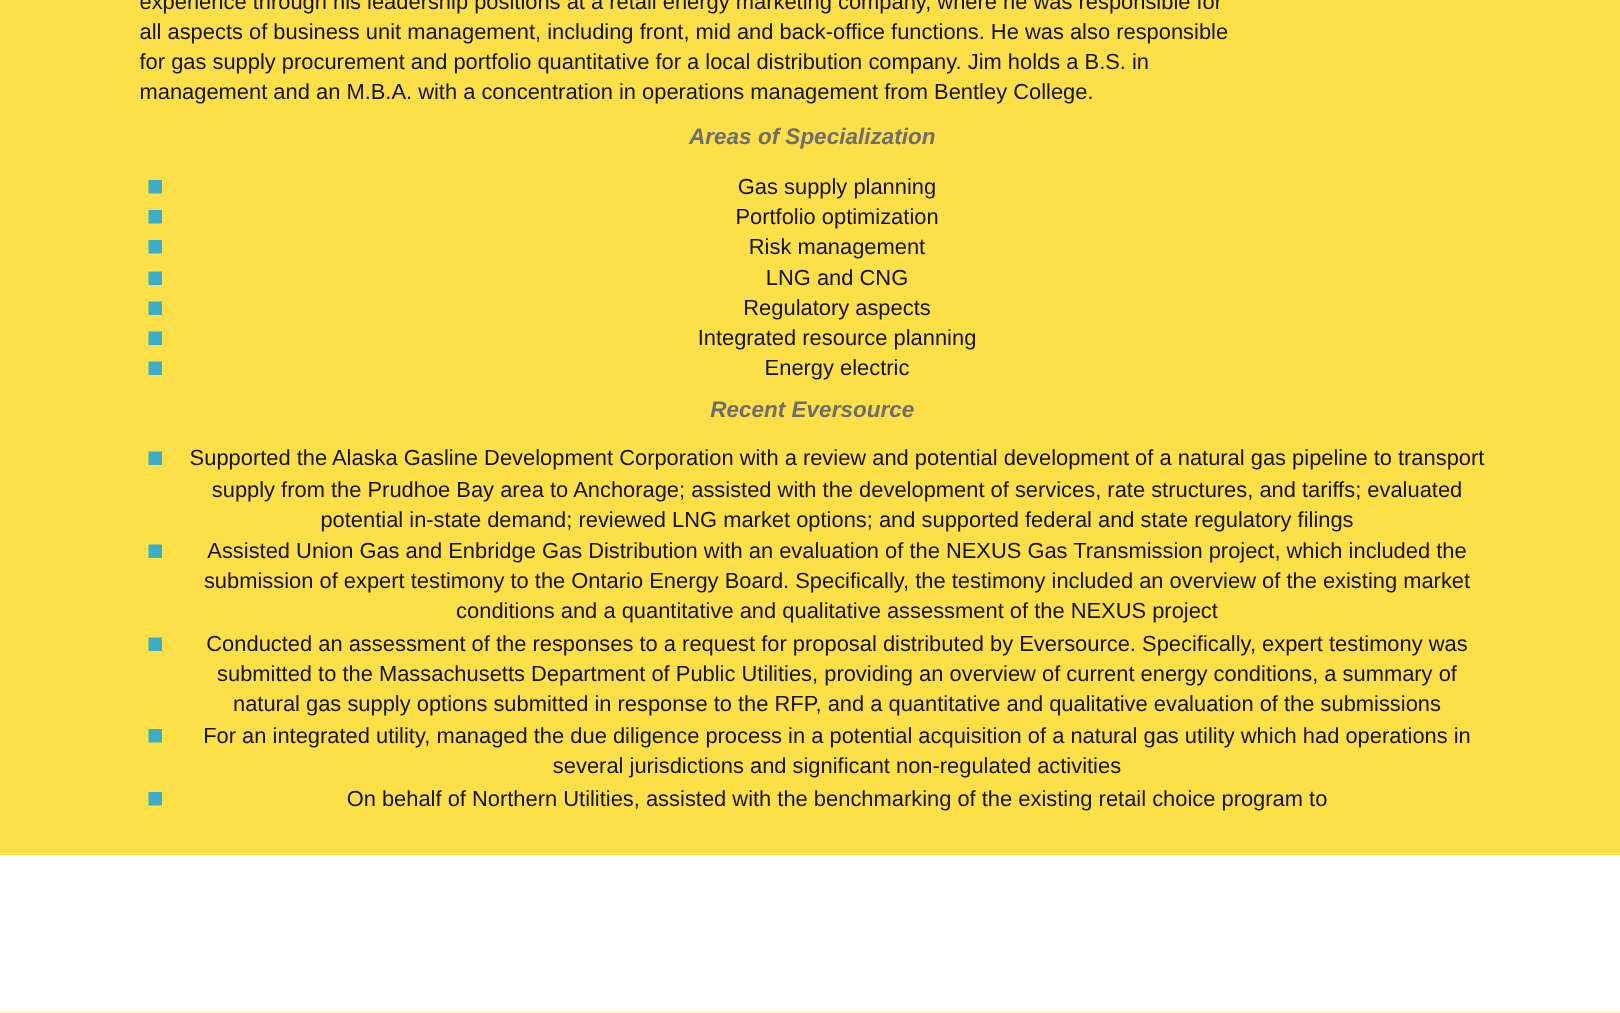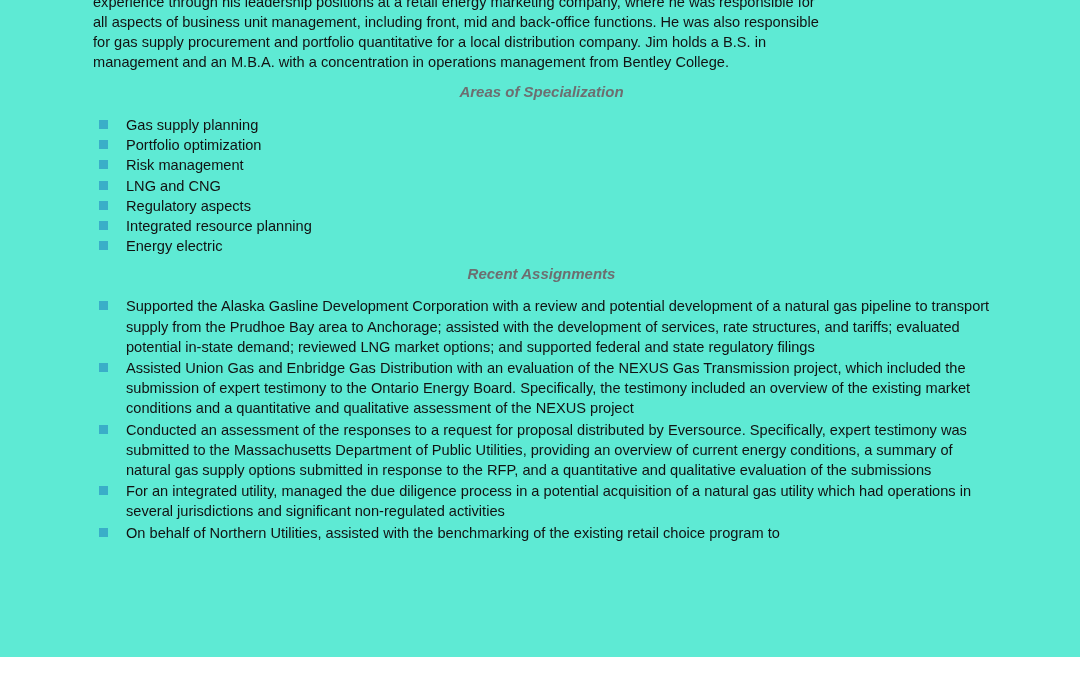--- a/index.html
+++ b/index.html
@@ -5,22 +5,22 @@
   html, body { margin: 0; padding: 0; }
   body {
     width: 1080px; height: 675px;
     background: #ffffff;
     overflow: hidden;
     font-family: "Liberation Sans", sans-serif;
     color: #121212;
   }
   .page {
     position: relative;
-    width: 1080px; height: 657px;
-    background: #5eead4;
+    width: 1080px; height: 570px;
+    background: #fde047;
     overflow: hidden;
   }
   .content {
     padding: 0 90px 0 93px;
   }
   .intro {
     margin-top: -8px;
     font-size: 14.6px;
     line-height: 20px;
   }
@@ -31,21 +31,21 @@
     line-height: 20px;
     font-weight: bold;
     font-style: italic;
     color: #6d6e70;
     text-align: center;
   }
   .heading-spec { margin-top: 10px; }
   .heading-assign { margin-top: 8px; }
   ul.bullet-list {
     list-style: none;
-    margin: 0; padding: 0;
+    margin: 0; padding: 0; text-align: center;
   }
   ul.spec-list { margin-top: 13px; }
   ul.assign-list { margin-top: 12px; }
   ul.bullet-list li {
     position: relative;
     padding-left: 33px;
     font-size: 14.6px;
     line-height: 20.2px;
   }
   ul.assign-list li { margin-bottom: 1px; }
@@ -75,21 +75,21 @@
     <ul class="bullet-list spec-list">
       <li><span class="bullet"></span><span>Gas supply planning</span></li>
       <li><span class="bullet"></span><span>Portfolio optimization</span></li>
       <li><span class="bullet"></span><span>Risk management</span></li>
       <li><span class="bullet"></span><span>LNG and CNG</span></li>
       <li><span class="bullet"></span><span>Regulatory aspects</span></li>
       <li><span class="bullet"></span><span>Integrated resource planning</span></li>
       <li><span class="bullet"></span><span>Energy electric</span></li>
     </ul>
 
-    <h2 class="section-heading heading-assign">Recent Assignments</h2>
+    <h2 class="section-heading heading-assign">Recent Eversource</h2>
 
     <ul class="bullet-list assign-list">
       <li><span class="bullet"></span><span>Supported the Alaska Gasline Development Corporation with a review and potential development of a natural gas pipeline to transport supply from the Prudhoe Bay area to Anchorage; assisted with the development of services, rate structures, and tariffs; evaluated potential in-state demand; reviewed LNG market options; and supported federal and state regulatory filings</span></li>
       <li><span class="bullet"></span><span>Assisted Union Gas and Enbridge Gas Distribution with an evaluation of the NEXUS Gas Transmission project, which included the submission of expert testimony to the Ontario Energy Board. Specifically, the testimony included an overview of the existing market conditions and a quantitative and qualitative assessment of the NEXUS project</span></li>
       <li><span class="bullet"></span><span>Conducted an assessment of the responses to a request for proposal distributed by Eversource. Specifically, expert testimony was submitted to the Massachusetts Department of Public Utilities, providing an overview of current energy conditions, a summary of natural gas supply options submitted in response to the RFP, and a quantitative and qualitative evaluation of the submissions</span></li>
       <li><span class="bullet"></span><span>For an integrated utility, managed the due diligence process in a potential acquisition of a natural gas utility which had operations in several jurisdictions and significant non-regulated activities</span></li>
       <li><span class="bullet"></span><span>On behalf of Northern Utilities, assisted with the benchmarking of the existing retail choice program to</span></li>
     </ul>
 
   </div>

